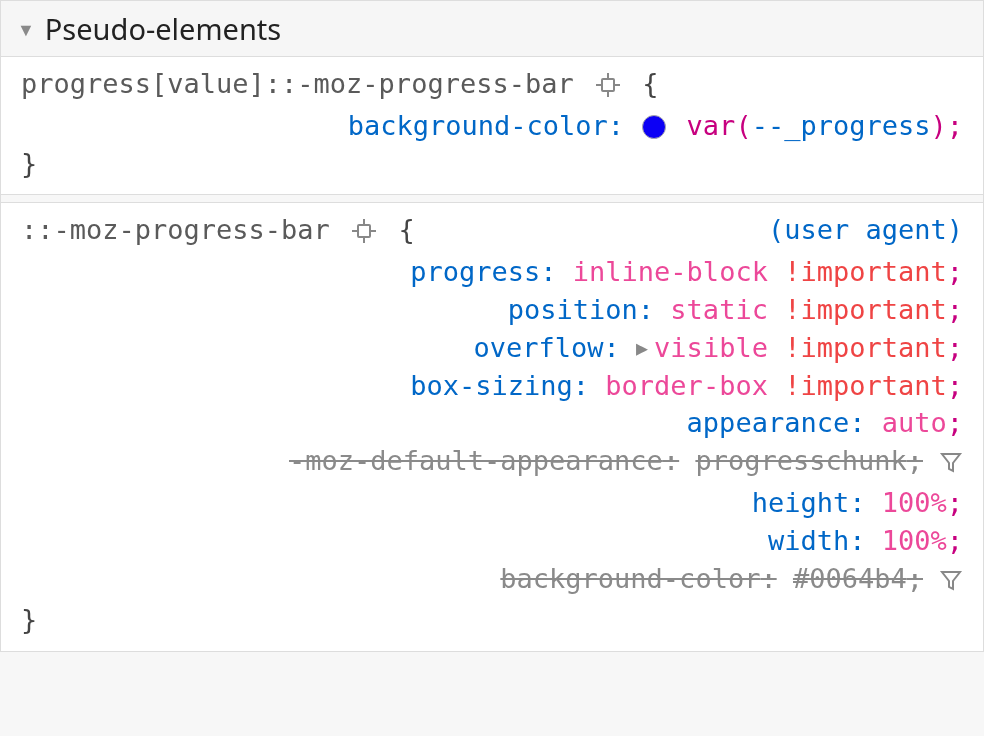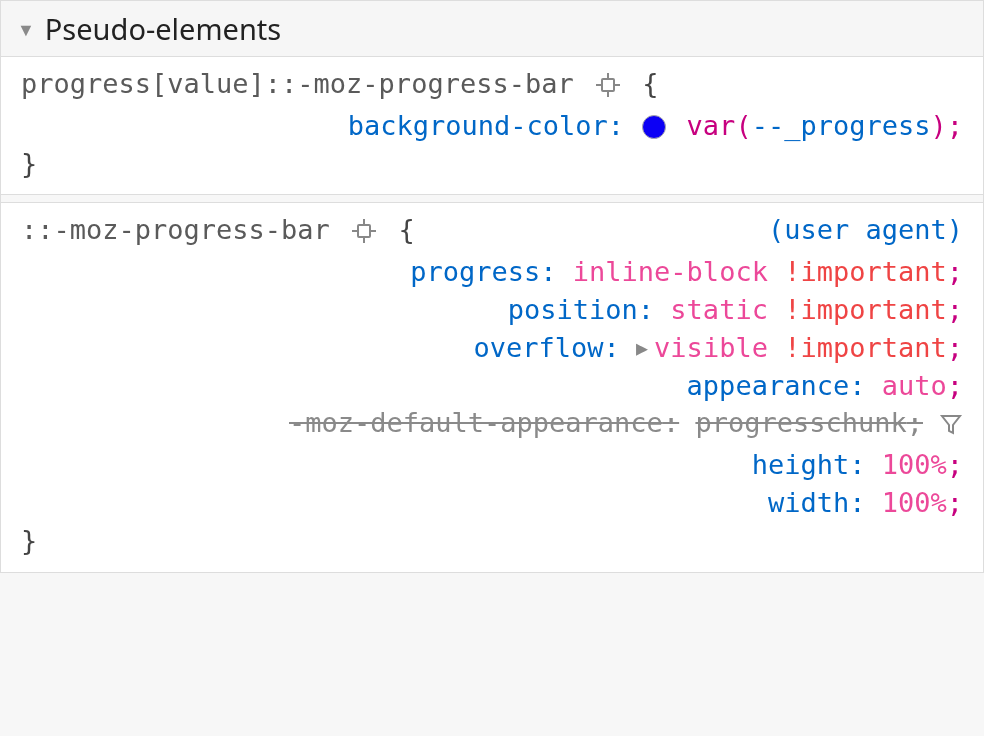--- a/index.html
+++ b/index.html
@@ -137,23 +137,27 @@
           <line x1="19" y1="12" x2="24" y2="12"></line>
         </svg>
       </span>
       <span class="brace">{</span>
     </div>
 
     <div id="decls-container">
         <div class="decl"><span class="prop">progress</span><span class="colon">:</span> <span class="val">inline-block</span> <span class="imp">!important</span><span class="semi">;</span></div>
         <div class="decl"><span class="prop">position</span><span class="colon">:</span> <span class="val">static</span> <span class="imp">!important</span><span class="semi">;</span></div>
         <div class="decl"><span class="prop">overflow</span><span class="colon">:</span> <span class="expander">▶</span><span class="val">visible</span> <span class="imp">!important</span><span class="semi">;</span></div>
+        <div class="decl"><span class="prop">box-sizing</span><span class="colon">:</span> <span class="val">border-box</span> <span class="imp">!important</span><span class="semi">;</span></div>
         <div class="decl"><span class="prop">appearance</span><span class="colon">:</span> <span class="val">auto</span><span class="semi">;</span></div>
         <div class="decl"><span class="muted strike">-moz-default-appearance</span><span class="muted strike">:</span> <span class="muted strike">progresschunk</span><span class="muted strike">;</span><span class="filter-icon"><svg width="24" height="24" viewBox="0 0 24 24" fill="none" stroke="currentColor" stroke-width="2">
               <polygon points="3,4 21,4 14,13 14,21 10,19 10,13"></polygon>
             </svg></span></div>
         <div class="decl"><span class="prop">height</span><span class="colon">:</span> <span class="val">100%</span><span class="semi">;</span></div>
         <div class="decl"><span class="prop">width</span><span class="colon">:</span> <span class="val">100%</span><span class="semi">;</span></div>
+        <div class="decl"><span class="muted strike">background-color</span><span class="muted strike">:</span> <span class="muted strike">#0064b4</span><span class="muted strike">;</span><span class="filter-icon"><svg width="24" height="24" viewBox="0 0 24 24" fill="none" stroke="currentColor" stroke-width="2">
+              <polygon points="3,4 21,4 14,13 14,21 10,19 10,13"></polygon>
+            </svg></span></div>
       </div>
 
     <div class="brace">}</div>
   </div>
 </div>
 
 </body></html>

